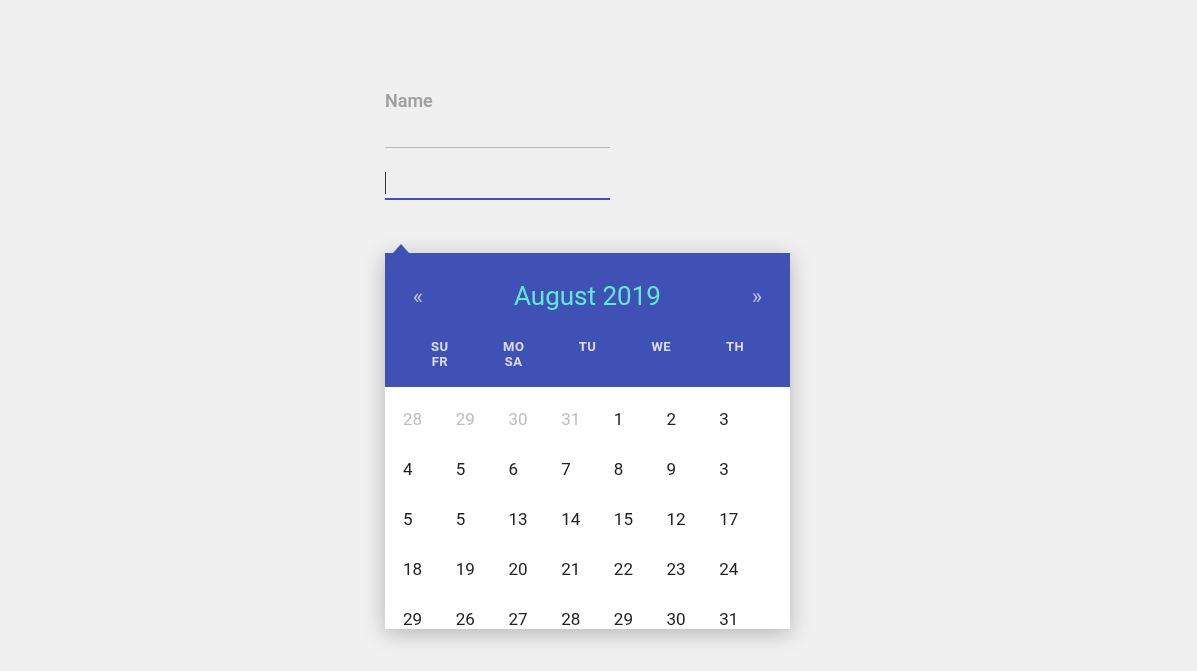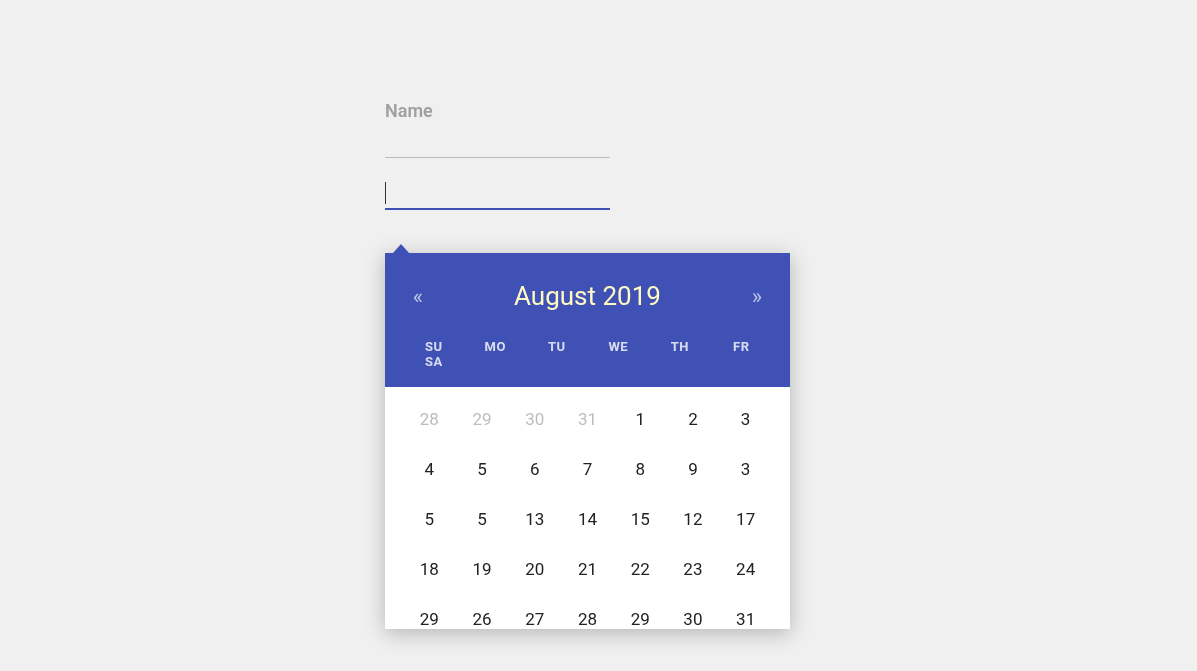--- a/index.html
+++ b/index.html
@@ -11,21 +11,21 @@
       font-family: -apple-system, BlinkMacSystemFont, "Segoe UI", Roboto, "Helvetica Neue", Arial, sans-serif;
       background: #f0f0f0;
       width: 1197px;
       height: 671px;
       position: relative;
       overflow: hidden;
     }
     .form-container {
       position: absolute;
       left: 385px;
-      top: 100px;
+      top: 90px;
       width: 225px;
     }
     .field {
       margin-bottom: 22px;
     }
     .field-label {
       font-size: 18px;
       font-weight: 600;
       color: #a0a0a0;
       display: block;
@@ -94,45 +94,44 @@
       color: rgba(255,255,255,0.65);
       font-size: 22px;
       cursor: pointer;
       width: 30px;
       text-align: center;
       user-select: none;
     }
     .dp-title {
       font-size: 26px;
       font-weight: 400;
-      color: #fef9c3;
+      color: #5eead4;
       text-align: center;
     }
     .dp-dow {
       display: grid;
-      grid-template-columns: repeat(6, 1fr);
+      grid-template-columns: repeat(5, 1fr);
     }
     .dp-dow-cell {
       text-align: center;
       font-size: 13px;
       font-weight: 700;
       color: rgba(255,255,255,0.8);
       letter-spacing: 0.5px;
     }
     .dp-body {
       padding: 22px 18px 0 18px;
       background: #fff;
     }
     .dp-grid {
       display: grid;
       grid-template-columns: repeat(7, 1fr);
       row-gap: 30px;
     }
     .dp-day {
-      text-align: center;
       font-size: 17px;
       color: #222;
       cursor: pointer;
       user-select: none;
     }
     .dp-day.other {
       color: #bdbdbd;
     }
   </style>
 </head>

